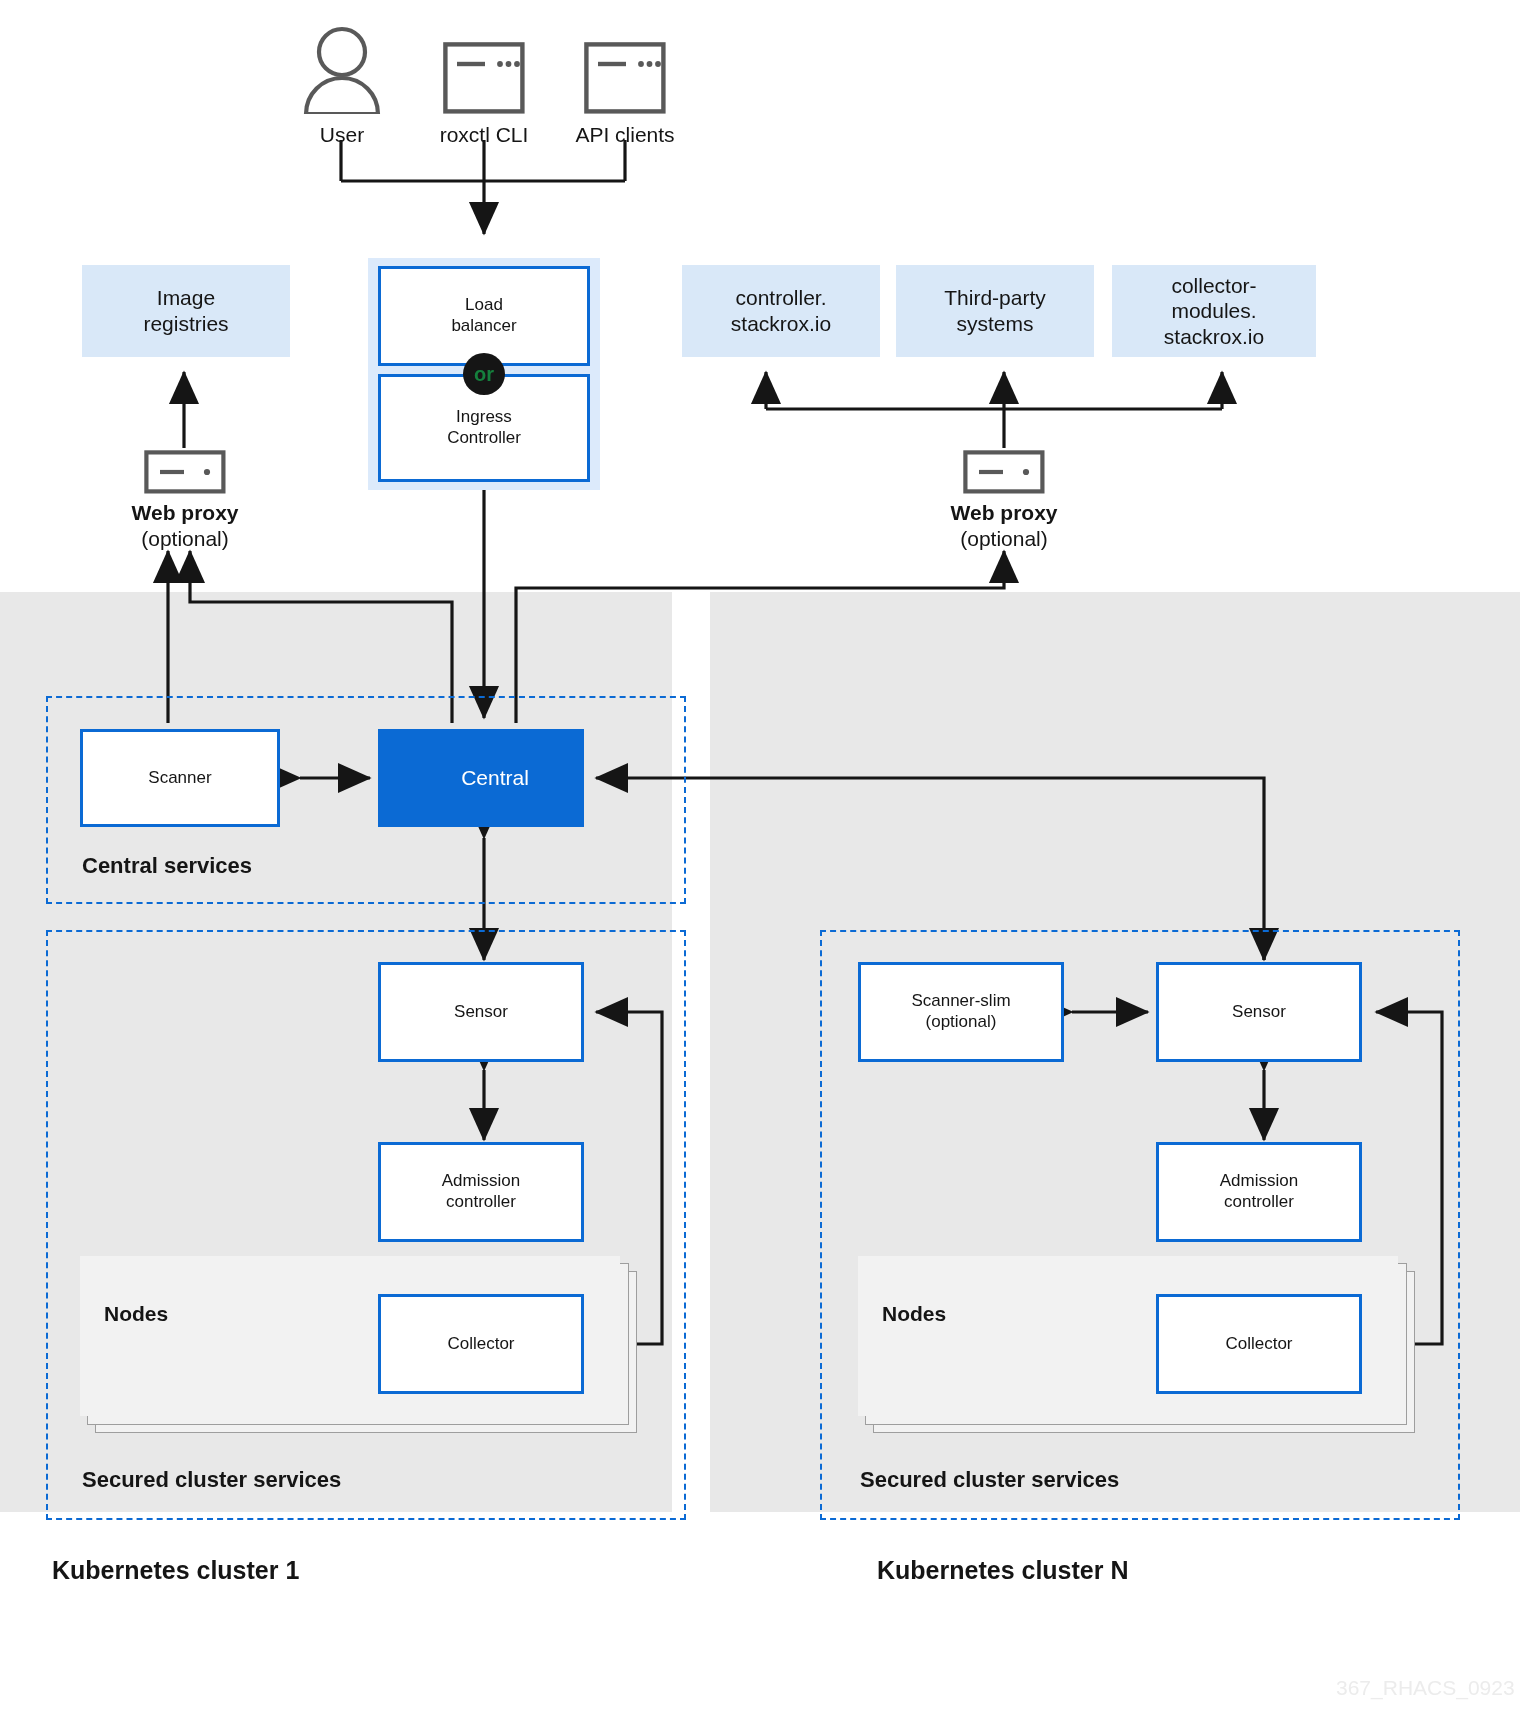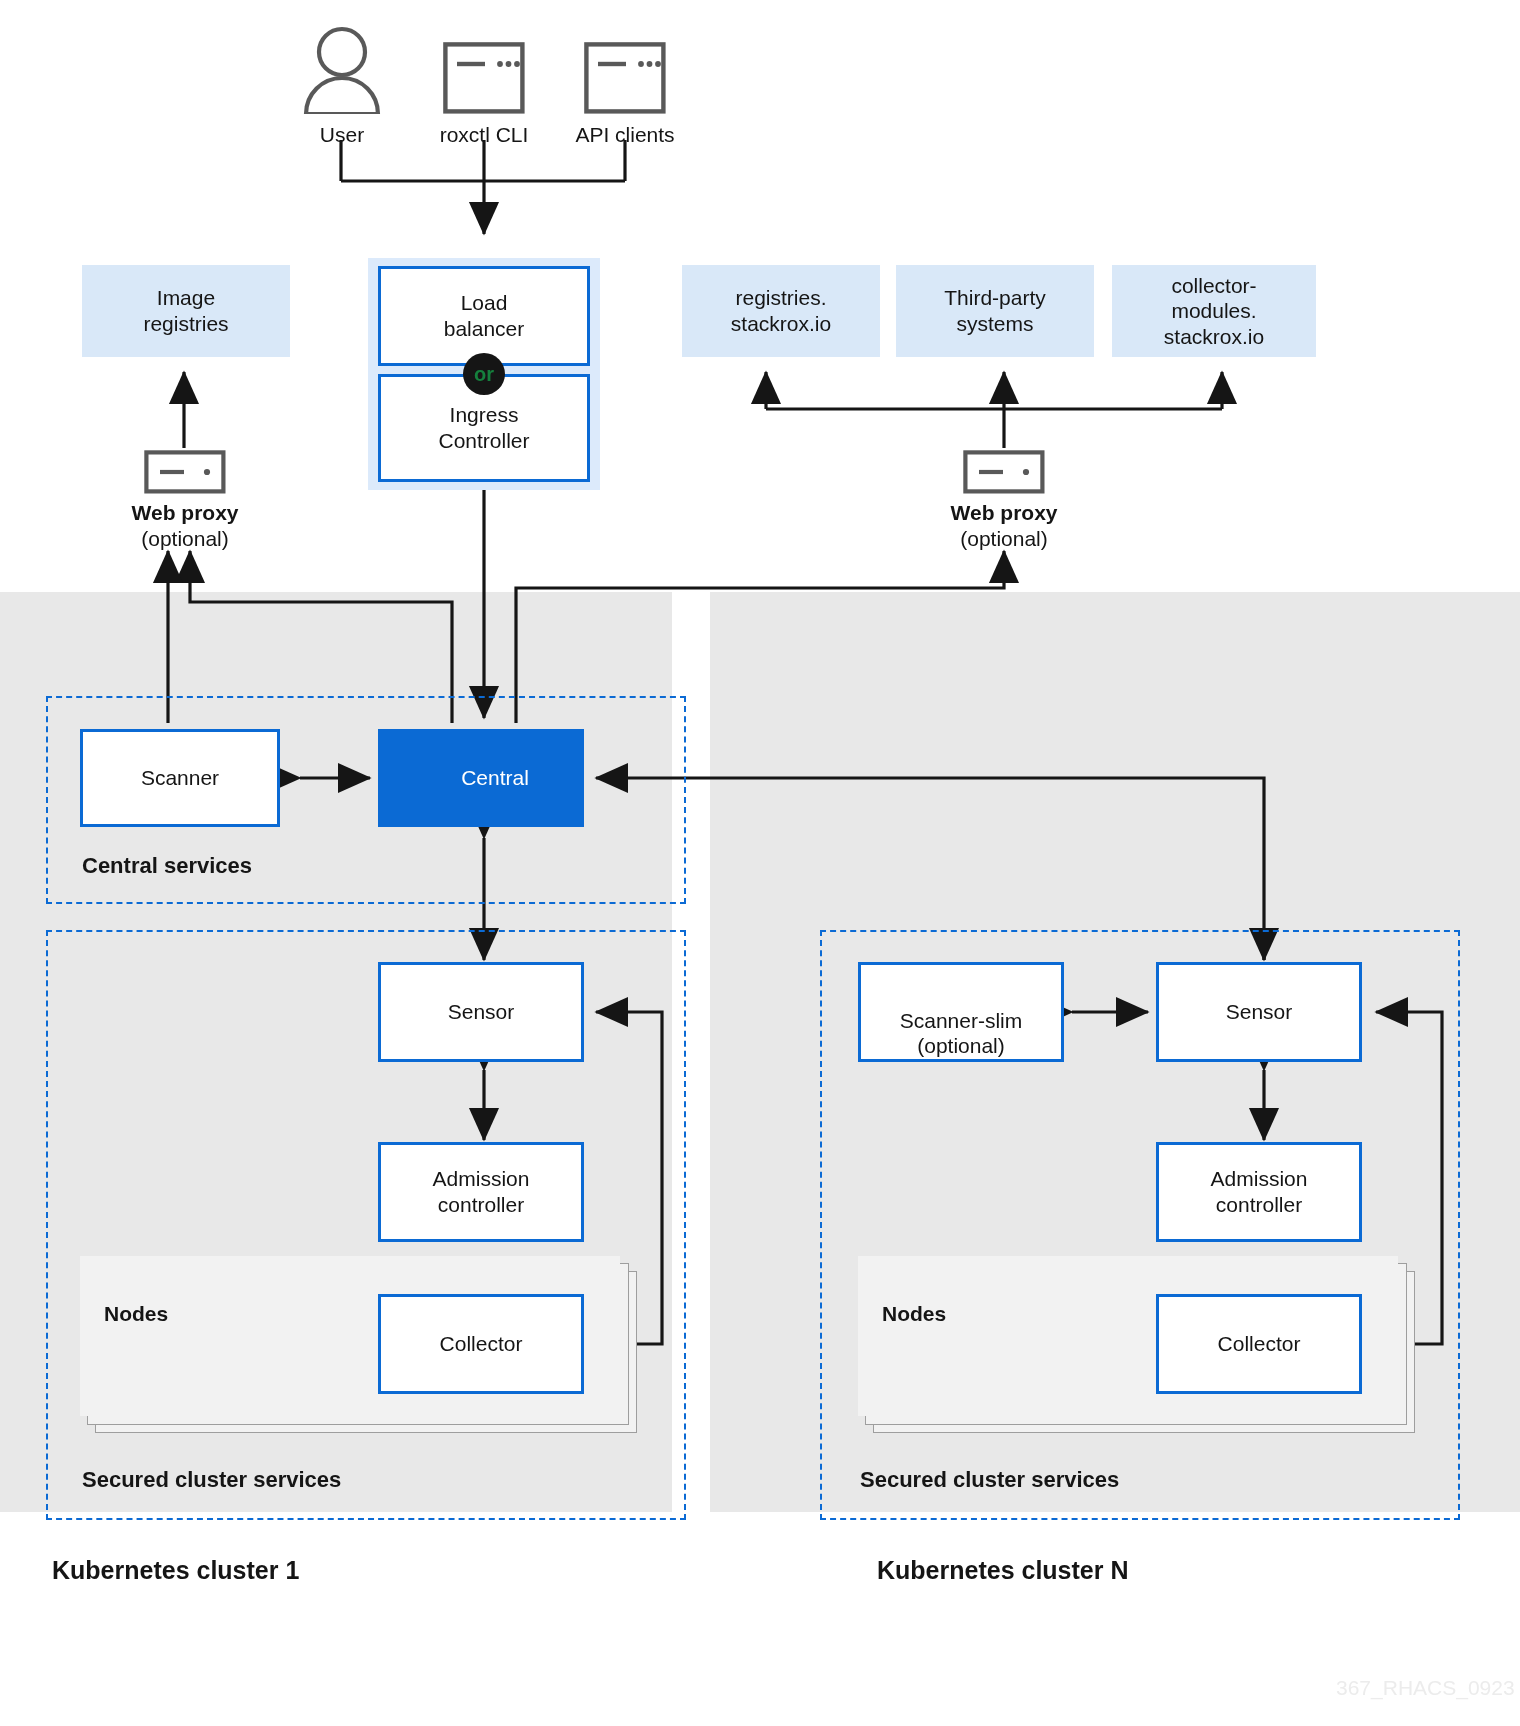--- a/index.html
+++ b/index.html
@@ -6,21 +6,21 @@
   body{font-family:"Liberation Sans","DejaVu Sans",sans-serif;}
   #stage{position:relative;width:1520px;height:1726px;background:#ffffff;overflow:hidden;}
   #wires{position:absolute;left:0;top:0;width:1520px;height:1726px;pointer-events:none;}
 
   .zone{position:absolute;background:#e8e8e8;}
   .dash{position:absolute;border:2.5px dashed #0b6ad4;box-sizing:border-box;}
   .nodes-panel{position:absolute;background:#f2f2f2;box-sizing:border-box;}
 
   .box{position:absolute;box-sizing:border-box;display:flex;align-items:center;
        justify-content:center;text-align:center;line-height:1.22;}
-  .box-blue{border:3px solid #0b6ad4;background:#ffffff;color:#151515;font-size:21px;}
+  .box-blue{border:3px solid #0b6ad4;background:#ffffff;color:#151515;font-size:17px;}
   .box-filled{background:#0b6ad4;border:3px solid #0b6ad4;color:#ffffff;font-size:21px;padding-left:28px;}
   .box-lightblue{background:#d9e8f8;border:none;color:#151515;font-size:21px;}
 
   .lbwrap{position:absolute;background:#dceafb;box-sizing:border-box;}
   .orbadge{position:absolute;width:42px;height:42px;border-radius:50%;background:#151515;
            color:#15803d;font-size:20px;font-weight:bold;display:flex;align-items:center;
            justify-content:center;z-index:6;}
 
   .icon{position:absolute;}
   .cap{position:absolute;text-align:center;font-size:21px;color:#151515;line-height:1.22;}
@@ -131,21 +131,21 @@
 
   <div class="box box-blue" style="left:378px;top:374px;width:212px;height:108px;">
     <span>
       <span>Ingress</span><br>
       <span>Controller</span>
     </span>
   </div>
 
   <div class="box box-lightblue" style="left:682px;top:265px;width:198px;height:92px;">
     <span>
-      <span>registries.</span><br>
+      <span>controller.</span><br>
       <span>stackrox.io</span>
     </span>
   </div>
 
   <div class="box box-lightblue" style="left:896px;top:265px;width:198px;height:92px;">
     <span>
       <span>Third-party</span><br>
       <span>systems</span>
     </span>
   </div>
@@ -210,21 +210,21 @@
   <div class="box box-blue" style="left:378px;top:1294px;width:206px;height:100px;">
     <span>Collector</span>
   </div>
 
   <div class="zlabel" style="left:82px;top:1467px;">Secured cluster services</div>
 
   <div class="zlabel" style="left:52px;top:1556px;font-size:25px;">Kubernetes cluster 1</div>
 
   <div class="dash" style="left:820px;top:930px;width:640px;height:590px;"></div>
 
-  <div class="box box-blue" style="left:858px;top:962px;width:206px;height:100px;align-items:flex-end;">
+  <div class="box box-blue" style="left:858px;top:962px;width:206px;height:100px;">
     <span>
       <span>Scanner-slim</span><br>
       <span>(optional)</span>
     </span>
   </div>
 
   <div class="box box-blue" style="left:1156px;top:962px;width:206px;height:100px;">
     <span>Sensor</span>
   </div>
 

